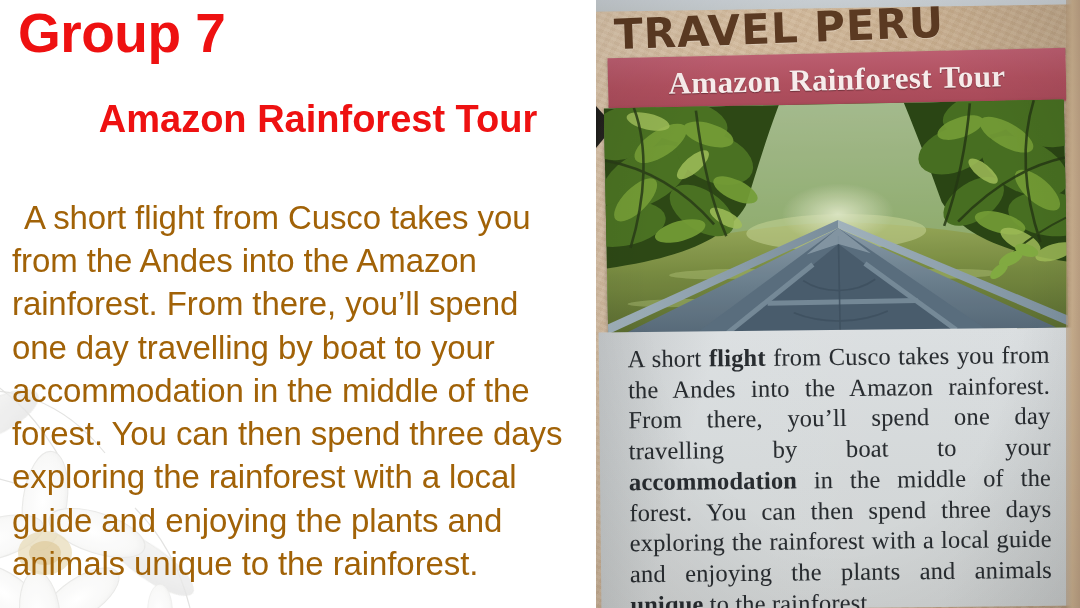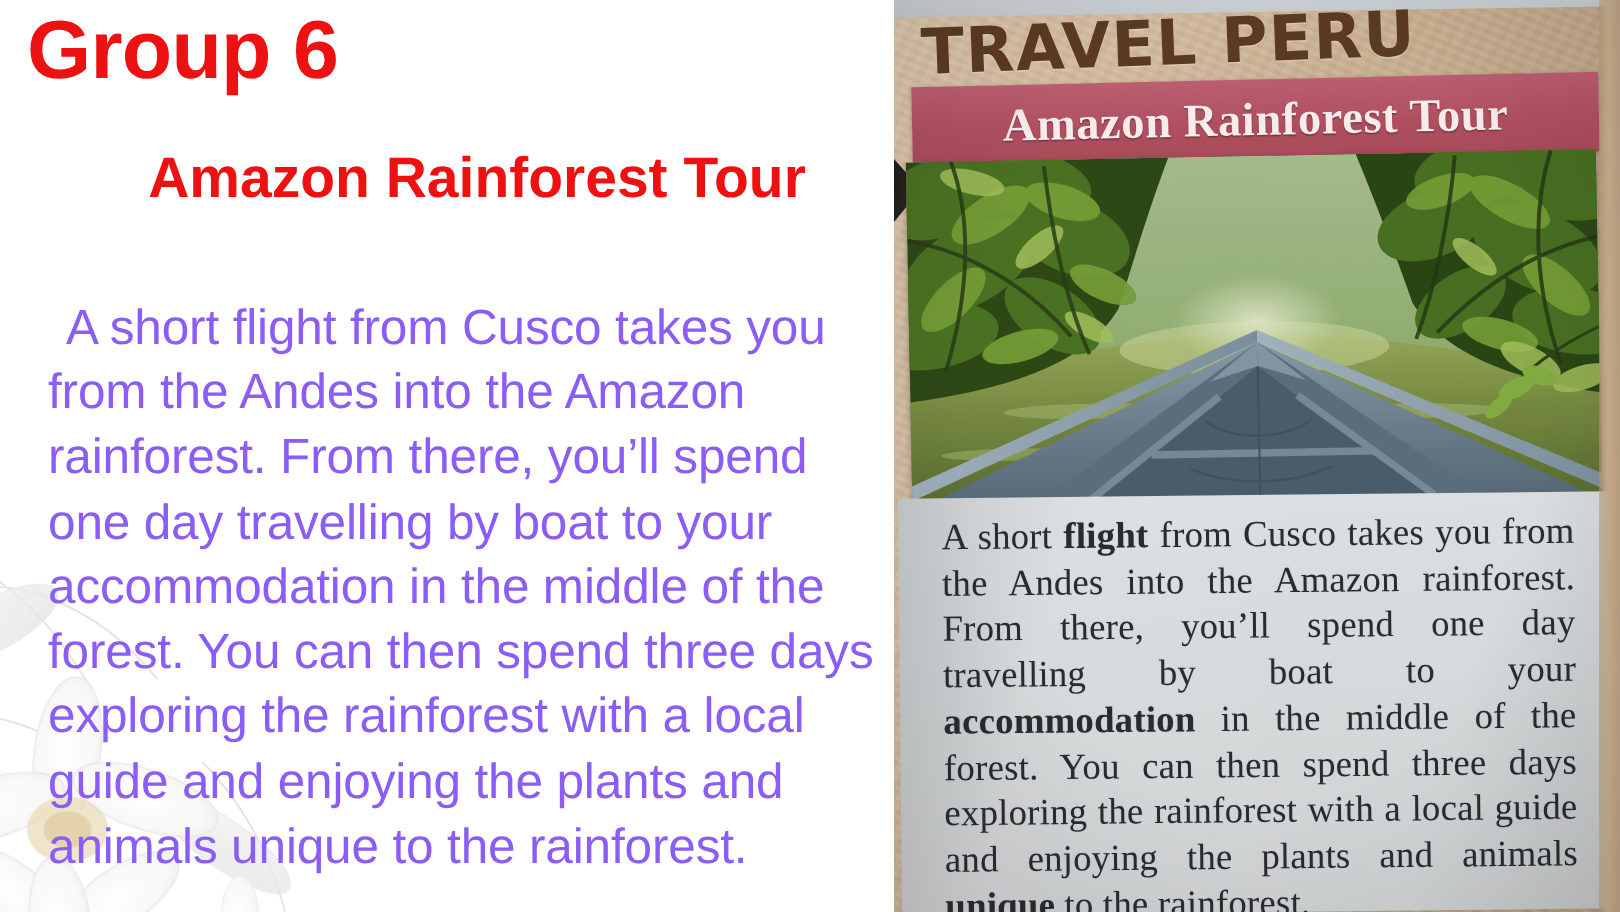--- a/index.html
+++ b/index.html
@@ -64,26 +64,26 @@
     box-sizing: border-box;
     font-size: 38px;
     font-weight: bold;
     color: #ee1111;
     line-height: 1.05;
     white-space: nowrap;
   }
 
   .body-text {
     position: absolute;
-    left: 32px;
+    left: 12px;
     top: 196px;
     width: 562px;
     font-size: 33px;
     line-height: 1.31;
-    color: #8b5cf6;
+    color: #a16207;
     text-indent: 12px;
     letter-spacing: -0.1px;
   }
 
   
   .photo {
     position: absolute;
     left: 596px;
     top: 0;
     width: 484px;
@@ -286,21 +286,21 @@
             <ellipse cx="0" cy="-46" rx="20" ry="44"></ellipse>
             <ellipse cx="-46" cy="-8" rx="46" ry="18" transform="rotate(-14 -46 -8)"></ellipse>
             <ellipse cx="46" cy="-12" rx="45" ry="18" transform="rotate(16 46 -12)"></ellipse>
             <ellipse cx="-30" cy="40" rx="40" ry="18" transform="rotate(34 -30 40)"></ellipse>
           </g>
           <ellipse cx="0" cy="0" rx="20" ry="16" fill="#e0d0a6" opacity=".7"></ellipse>
         </g>
       </svg>
     </div>
 
-    <div class="title-group">Group 6</div>
+    <div class="title-group">Group 7</div>
 
     <div class="title-sub">Amazon Rainforest Tour</div>
 
     <div class="body-text"> A short flight from Cusco takes you from the Andes into the Amazon rainforest. From there, you’ll spend one day travelling by boat to your accommodation in the middle of the forest. You can then spend three days exploring the rainforest with a local guide and enjoying the plants and animals unique to the rainforest.</div>
   </div>
 
   <div class="photo">
 
     <div class="desk-strip"></div>
 

